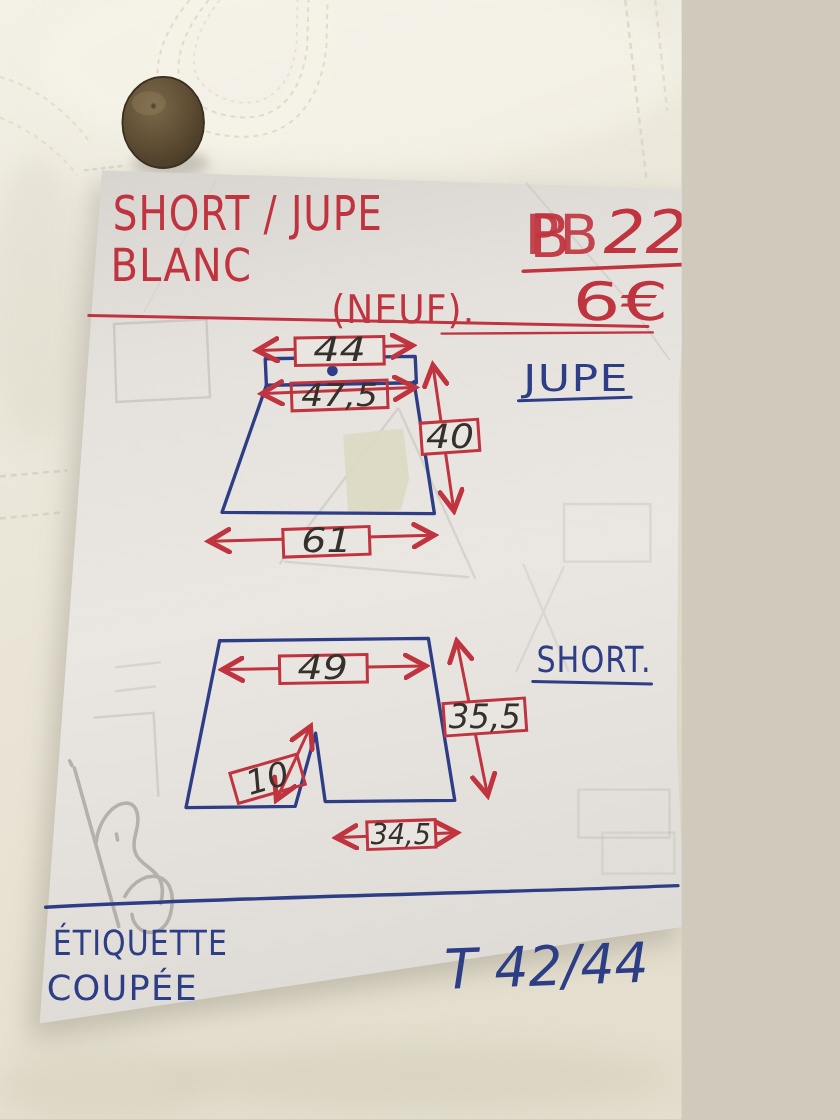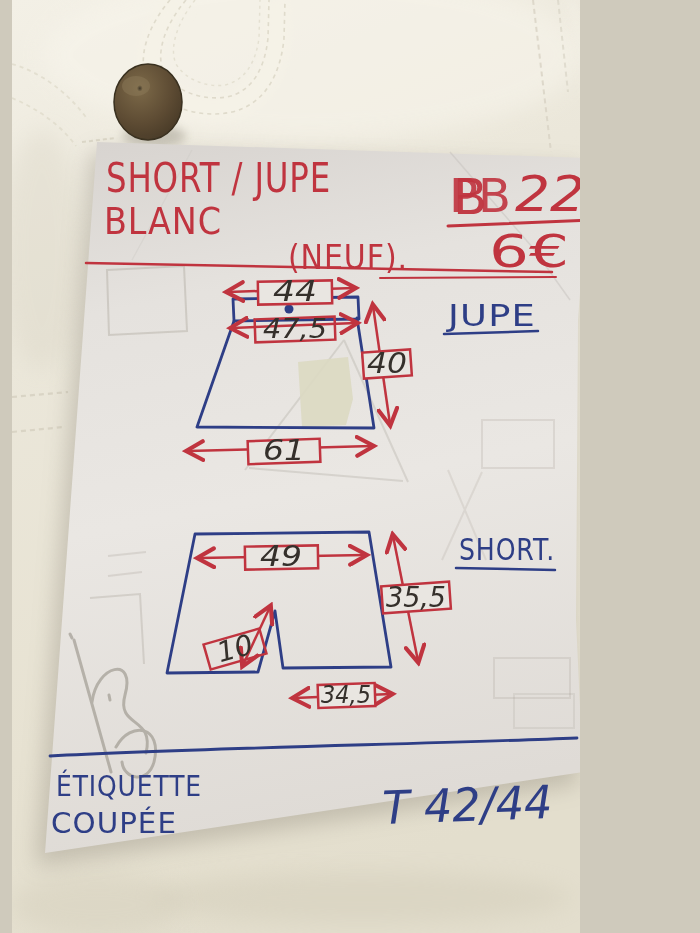--- a/index.html
+++ b/index.html
@@ -1,17 +1,17 @@
 <!DOCTYPE html>
 <html><head>
 <meta charset="utf-8">
 <style>
   html,body{margin:0;padding:0;background:#cfcabc;}
   .scene{position:relative;width:568px;height:933px;overflow:hidden;
-         font-family:"DejaVu Sans",sans-serif;padding-left:12px;}
+         font-family:"DejaVu Sans",sans-serif;}
   svg{display:block}
   text{font-family:"DejaVu Sans",sans-serif;}
   .red-ink{fill:#c0343f;}
   .blue-ink{fill:#2e3e86;}
   .black-ink{fill:#35302b;}
   .hand{letter-spacing:1px;}
 </style>
 </head>
 <body>
 

